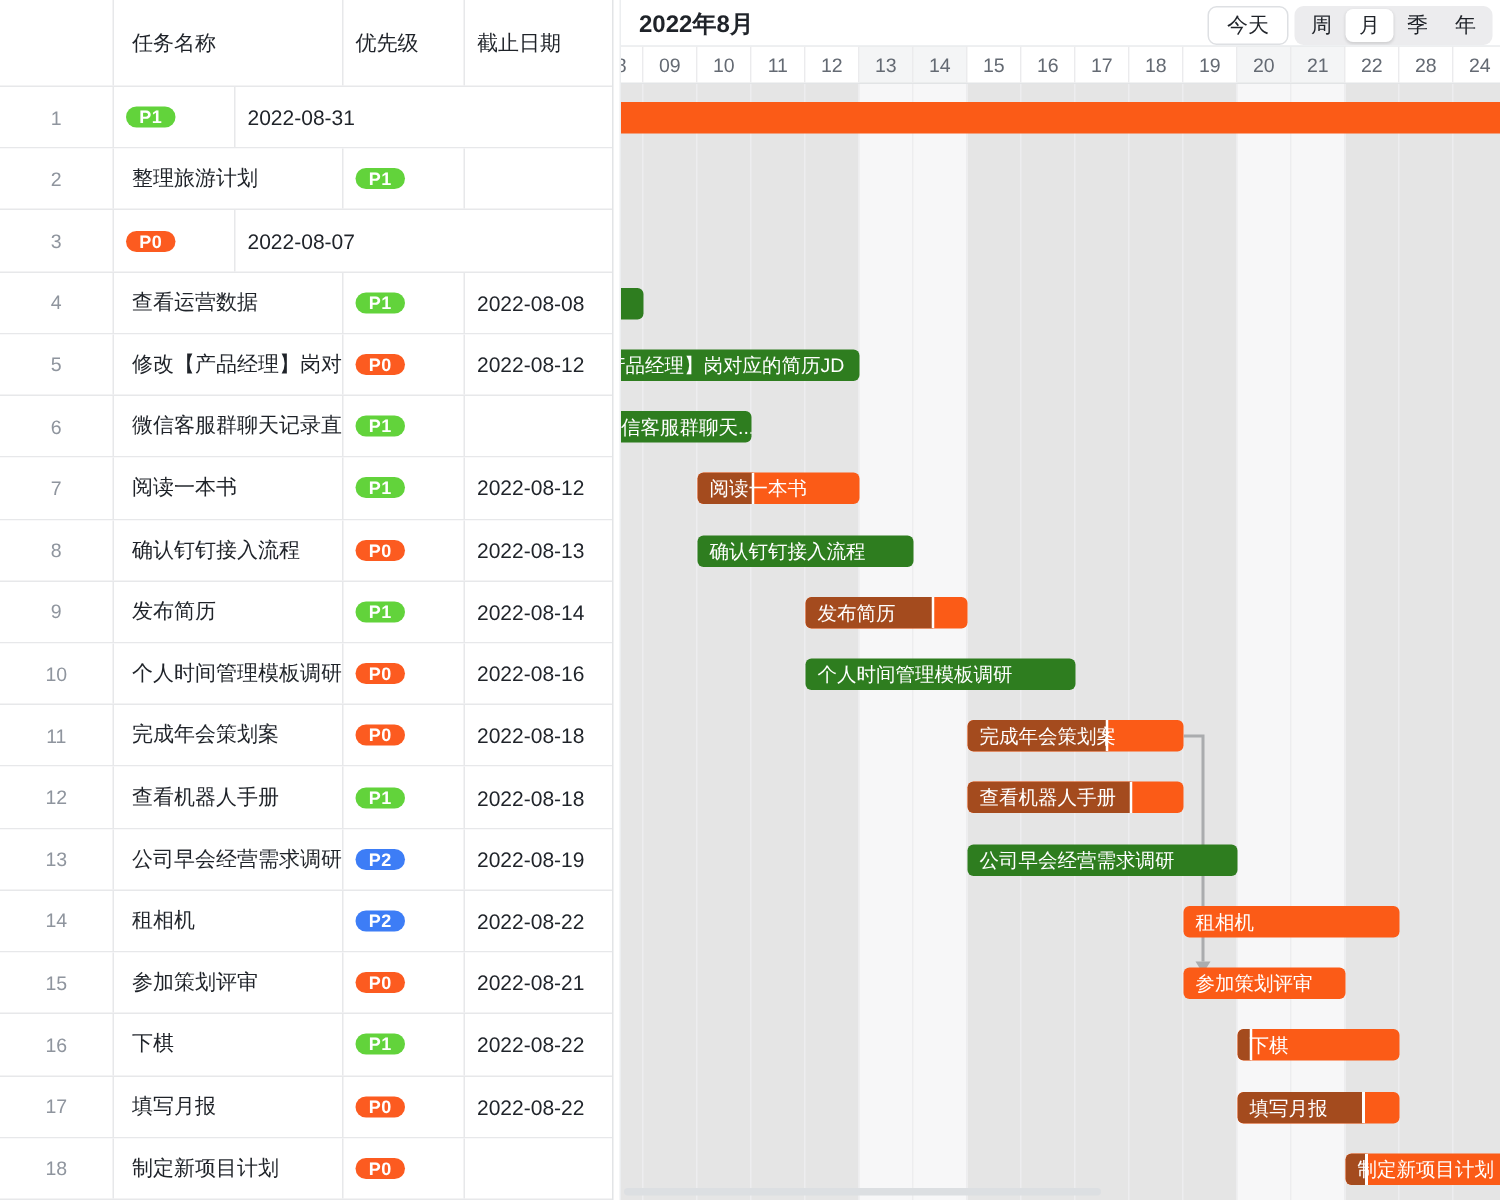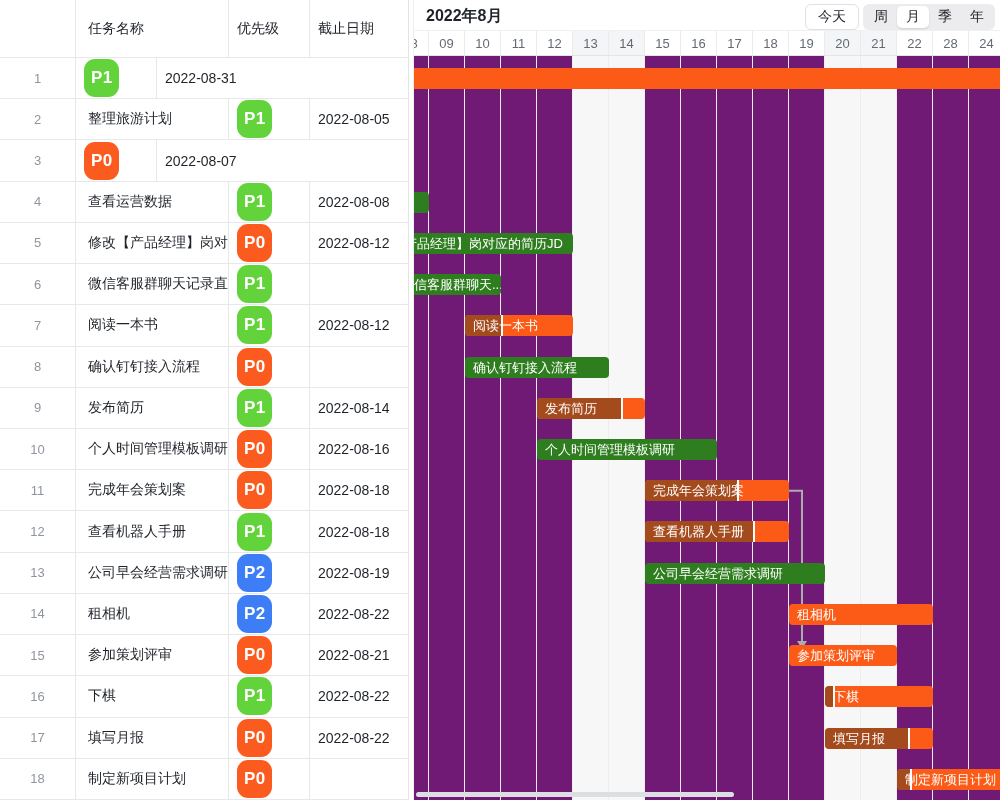--- a/index.html
+++ b/index.html
@@ -17,30 +17,30 @@
   .c-name { width:153px; display:flex; align-items:center; padding-left:12px;
             border-right:1px solid #e7e8ea; overflow:hidden; white-space:nowrap; }
   .c-pri  { width:81px;  display:flex; align-items:center; padding-left:8px;
             border-right:1px solid #e7e8ea; overflow:hidden; }
   .c-date { width:98px;  display:flex; align-items:center; padding-left:8px;
             overflow:hidden; white-space:nowrap; }
   .t-head .hc { font-size:14px; color:#1f2329; font-weight:400; }
   .idx-txt  { font-size:13px; color:#8f959e; }
   .name-txt { font-size:14px; color:#1f2329; }
   .date-txt { font-size:14px; color:#1f2329;text-align:right; }
-  .badge { min-width:33px; height:38px; padding:0 7px; border-radius:11px; color:#fff;
-           font-size:17px; font-weight:bold; display:inline-flex; align-items:center;
+  .badge { min-width:33px; height:14px; padding:0 7px; border-radius:11px; color:#fff;
+           font-size:12px; font-weight:bold; display:inline-flex; align-items:center;
            justify-content:center; letter-spacing:.3px; }
 
   
   .splitter { flex:0 0 6px; width:6px; height:800px; background:#fff;
               border-left:1px solid #e2e4e6; border-right:1px solid #eceef0; }
 
   
-  .gantt { position:relative; flex:1 1 auto; height:800px; overflow:hidden; background:#701a75; }
+  .gantt { position:relative; flex:1 1 auto; height:800px; overflow:hidden; background:#e5e5e5; }
   .g-top { position:absolute; left:0; top:0; right:0; height:30px; background:#fff; }
   .g-month { position:absolute; left:12px; top:6px; font-size:16px; font-weight:bold; color:#1f2329; }
   .g-controls { position:absolute; right:5px; top:4px; display:flex; align-items:center; gap:4px; }
   .btn-today { height:26px; padding:0 12px; background:#fff; border:1px solid #dee0e3;
                border-radius:6px; font-size:14px; color:#1f2329; display:flex; align-items:center;
                cursor:pointer; }
   .seg { height:26px; background:#ececee; border-radius:6px; display:flex; align-items:center;
          padding:2px; }
   .seg-item { width:32px; height:22px; border-radius:5px; font-size:14px; color:#1f2329;
               display:flex; align-items:center; justify-content:center; cursor:pointer; }
@@ -95,23 +95,20 @@
         <div class="t-row t-body-row">
           <div class="c-idx">
             <span class="idx-txt">2</span>
           </div>
           <div class="c-name">
             <span class="name-txt">整理旅游计划</span>
           </div>
           <div class="c-pri">
             <span class="badge" style="background: rgb(98, 211, 59);">P1</span>
           </div>
-          <div class="c-date">
-            <span class="date-txt">2022-08-05</span>
-          </div>
         </div>
         <div class="t-row t-body-row">
           <div class="c-idx">
             <span class="idx-txt">3</span>
           </div>
           <div class="c-pri">
             <span class="badge" style="background: rgb(252, 91, 32);">P0</span>
           </div>
           <div class="c-date">
             <span class="date-txt">2022-08-07</span>
@@ -172,20 +169,23 @@
         </div>
         <div class="t-row t-body-row">
           <div class="c-idx">
             <span class="idx-txt">8</span>
           </div>
           <div class="c-name">
             <span class="name-txt">确认钉钉接入流程</span>
           </div>
           <div class="c-pri">
             <span class="badge" style="background: rgb(252, 91, 32);">P0</span>
+          </div>
+          <div class="c-date">
+            <span class="date-txt">2022-08-13</span>
           </div>
         </div>
         <div class="t-row t-body-row">
           <div class="c-idx">
             <span class="idx-txt">9</span>
           </div>
           <div class="c-name">
             <span class="name-txt">发布简历</span>
           </div>
           <div class="c-pri">

